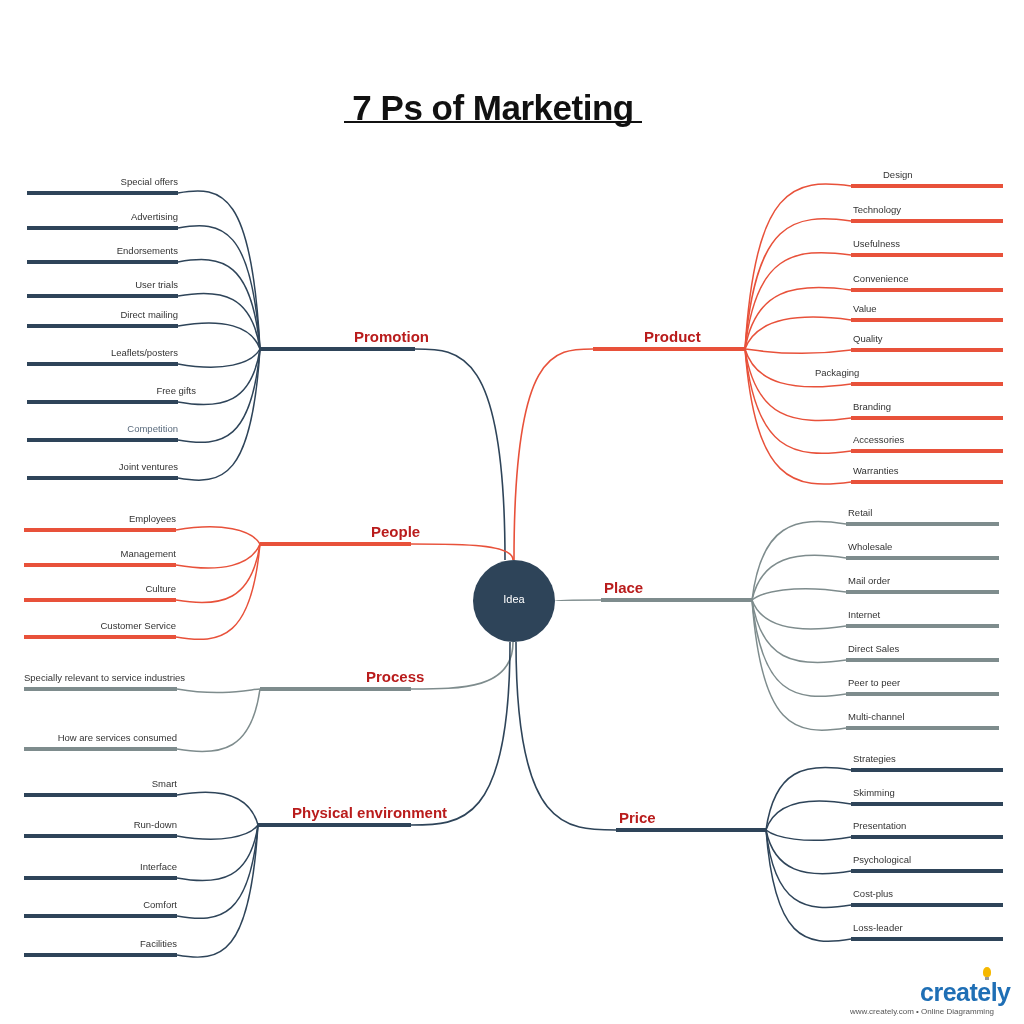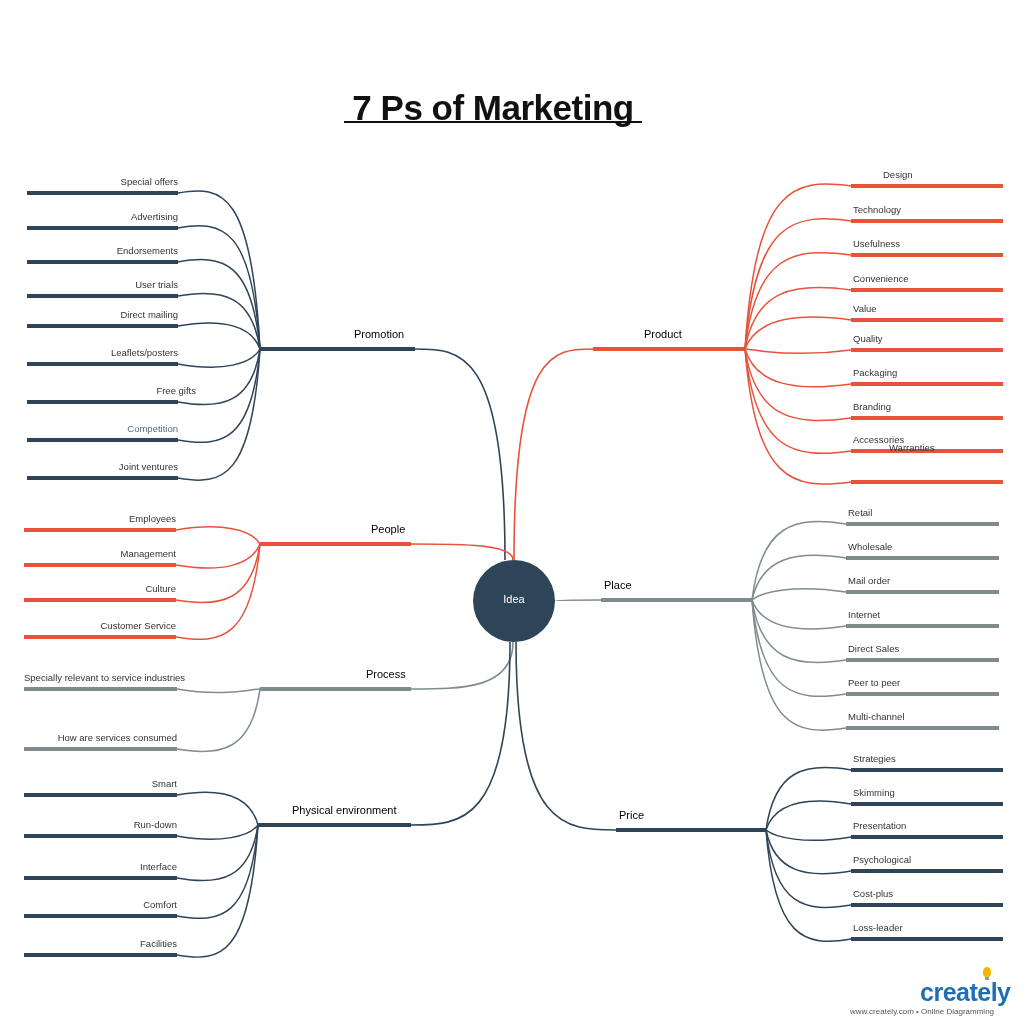--- a/index.html
+++ b/index.html
@@ -5,21 +5,21 @@
   html, body { margin: 0; padding: 0; background: #ffffff; }
   body { width: 1024px; height: 1024px; position: relative; overflow: hidden;
          font-family: "Liberation Sans", "DejaVu Sans", sans-serif; }
   #canvas { position: absolute; left: 0; top: 0; }
   .title { position: absolute; left: 344px; top: 80px; width: 298px;
            font-size: 35px; font-weight: bold; color: #111111; text-align: center;
            letter-spacing: -0.5px; margin-top: 8px; }
   .title-underline { position: absolute; left: 344px; top: 121px; width: 298px; height: 2px; background: #111; }
   .leaf-label { position: absolute; font-size: 9.5px; color: #333333; white-space: nowrap; }
   .leaf-label.right { text-align: right; }
-  .branch-label { position: absolute; font-size: 11px; font-weight: normal; color: #000000; white-space: nowrap; }
+  .branch-label { position: absolute; font-size: 15px; font-weight: bold; color: #b91c1c; white-space: nowrap; }
   .center-label { position: absolute; left: 473px; top: 593px; width: 82px; text-align: center;
                   color: #ffffff; font-size: 11px; }
   .logo { position: absolute; left: 920px; top: 978px; font-size: 25px; color: #1f6fb5;
           font-weight: bold; letter-spacing: -0.5px; }
   .logo-tag { position: absolute; left: 850px; top: 1007px; font-size: 8px; color: #555; white-space: nowrap; }
   .bulb { position: absolute; left: 983px; top: 967px; width: 8px; height: 10px;
           background: #f5b800; border-radius: 50% 50% 40% 40%; }
   .bulb-base { position: absolute; left: 985px; top: 977px; width: 4px; height: 3px; background: #999; }
 </style>
 </head>
@@ -157,24 +157,24 @@
     <div class="leaf-label right" style="left: 24px; top: 861px; width: 153px;">Interface</div>
     <div class="leaf-label right" style="left: 24px; top: 899px; width: 153px;">Comfort</div>
     <div class="leaf-label right" style="left: 24px; top: 938px; width: 153px;">Facilities</div>
     <div class="branch-label" style="left: 596px; top: 328px; padding-left: 48px;">Product</div>
     <div class="leaf-label" style="left: 853px; top: 169px; padding-left: 30px;">Design</div>
     <div class="leaf-label" style="left: 853px; top: 204px;">Technology</div>
     <div class="leaf-label" style="left: 853px; top: 238px;">Usefulness</div>
     <div class="leaf-label" style="left: 853px; top: 273px;">Convenience</div>
     <div class="leaf-label" style="left: 853px; top: 303px;">Value</div>
     <div class="leaf-label" style="left: 853px; top: 333px;">Quality</div>
-    <div class="leaf-label" style="left: 853px; top: 367px; text-align: center;">Packaging</div>
+    <div class="leaf-label" style="left: 815px; top: 367px; text-align: center;">Packaging</div>
     <div class="leaf-label" style="left: 853px; top: 401px;">Branding</div>
     <div class="leaf-label" style="left: 853px; top: 434px;">Accessories</div>
-    <div class="leaf-label" style="left: 853px; top: 442px; margin-left: 36px;">Warranties</div>
+    <div class="leaf-label" style="left: 853px; top: 465px;">Warranties</div>
     <div class="branch-label" style="left: 604px; top: 579px;">Place</div>
     <div class="leaf-label" style="left: 848px; top: 507px;">Retail</div>
     <div class="leaf-label" style="left: 848px; top: 541px;">Wholesale</div>
     <div class="leaf-label" style="left: 848px; top: 575px;">Mail order</div>
     <div class="leaf-label" style="left: 848px; top: 609px;">Internet</div>
     <div class="leaf-label" style="left: 848px; top: 643px; text-align: right;">Direct Sales</div>
     <div class="leaf-label" style="left: 848px; top: 677px;">Peer to peer</div>
     <div class="leaf-label" style="left: 848px; top: 711px;">Multi-channel</div>
     <div class="branch-label" style="left: 619px; top: 809px;">Price</div>
     <div class="leaf-label" style="left: 853px; top: 753px;">Strategies</div>

